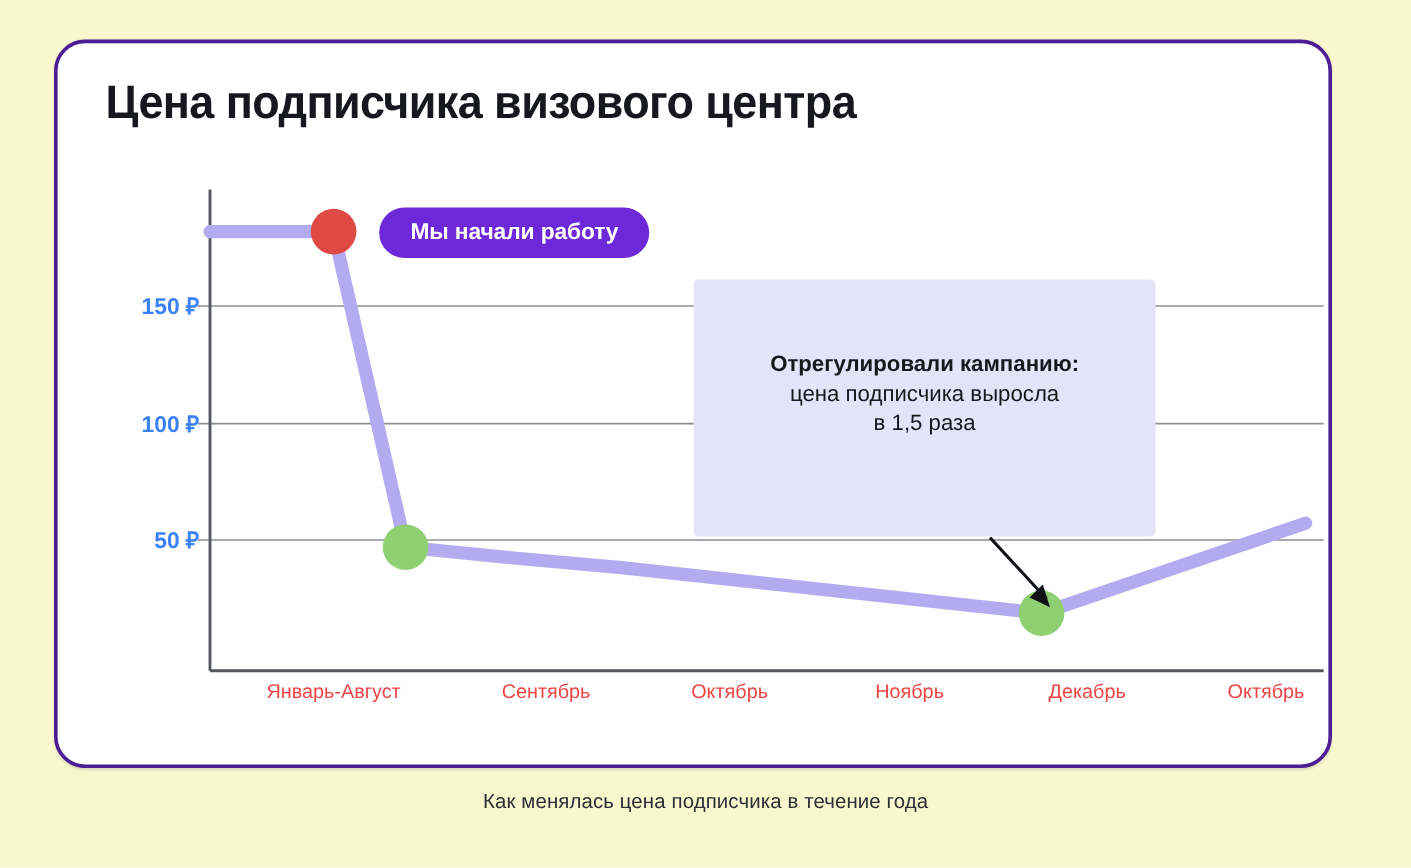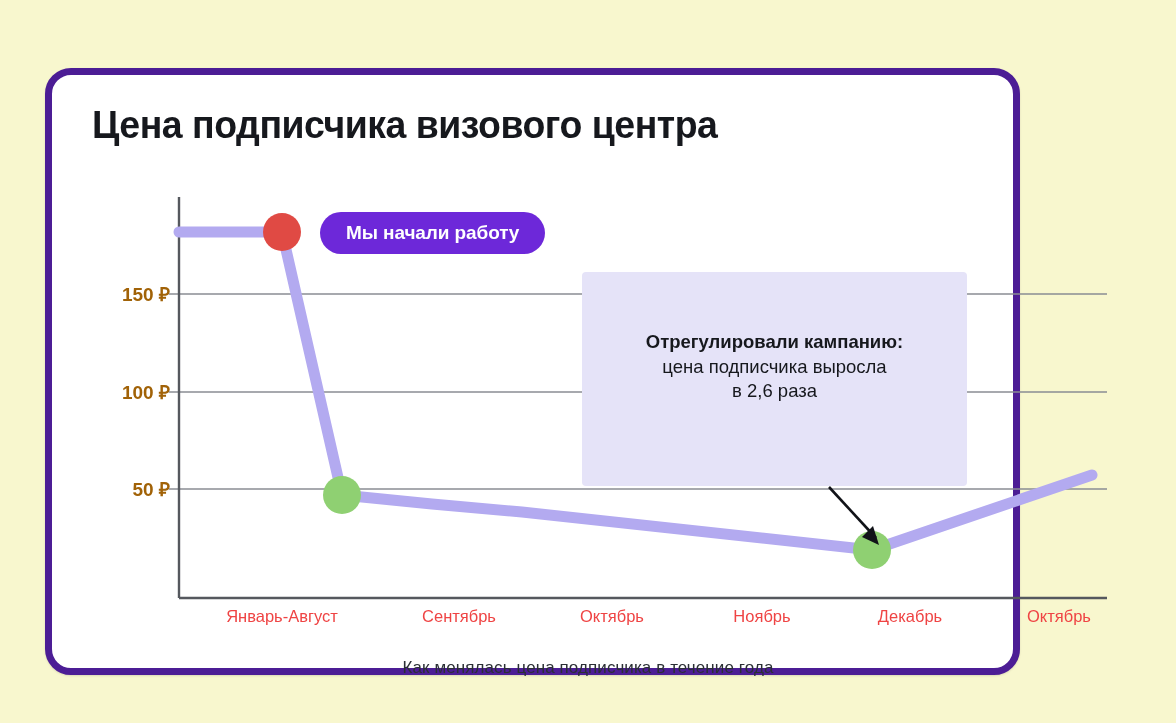--- a/index.html
+++ b/index.html
@@ -20,28 +20,27 @@
     left: 0; top: 0;
     width: 1176px;
     height: 723px;
   }
 
   
   .card {
     position: absolute;
     left: 45px;
     top: 33px;
-    width: 975px;
+    width: 1065px;
     height: 607px;
     background: #FFFFFF;
     border-radius: 26px;
     box-sizing: border-box;
-    border: 7px solid #4c1d95;
+    border: 3px solid #4c1d95;
     box-shadow: 0 1px 2px rgba(90,80,70,0.18);
-    margin-top: 35px;
   }
 
   
   .chart-title {
     position: absolute;
     left: 40px;
     top: 28px;
     font-size: 39px;
     font-weight: 700;
     letter-spacing: -0.5px;
@@ -67,21 +66,21 @@
     overflow: visible;
   }
 
   
   .ytick {
     position: absolute;
     right: 0;
     text-align: left;
     font-size: 19px;
     font-weight: 700;
-    color: #a16207;
+    color: #3b82f6;
     white-space: nowrap;
     transform: translateY(-50%);
   }
   .ylabels {
     position: absolute;
     left: 30px;
     top: 122px;
     width: 88px;
     height: 402px;
   }
@@ -216,21 +215,21 @@
     </div>
 
     <div class="badge">
       <span>Мы начали работу</span>
     </div>
 
     <div class="callout">
       <p class="para1">
         <b>Отрегулировали кампанию:</b><br>
         <span>цена подписчика выросла</span><br>
-        <span>в 2,6 раза</span>
+        <span>в 1,5 раза</span>
       </p>
     </div>
 
   </div>
 
   <div class="caption">Как менялась цена подписчика в течение года</div>
 
 </div>
 
 </body></html>

